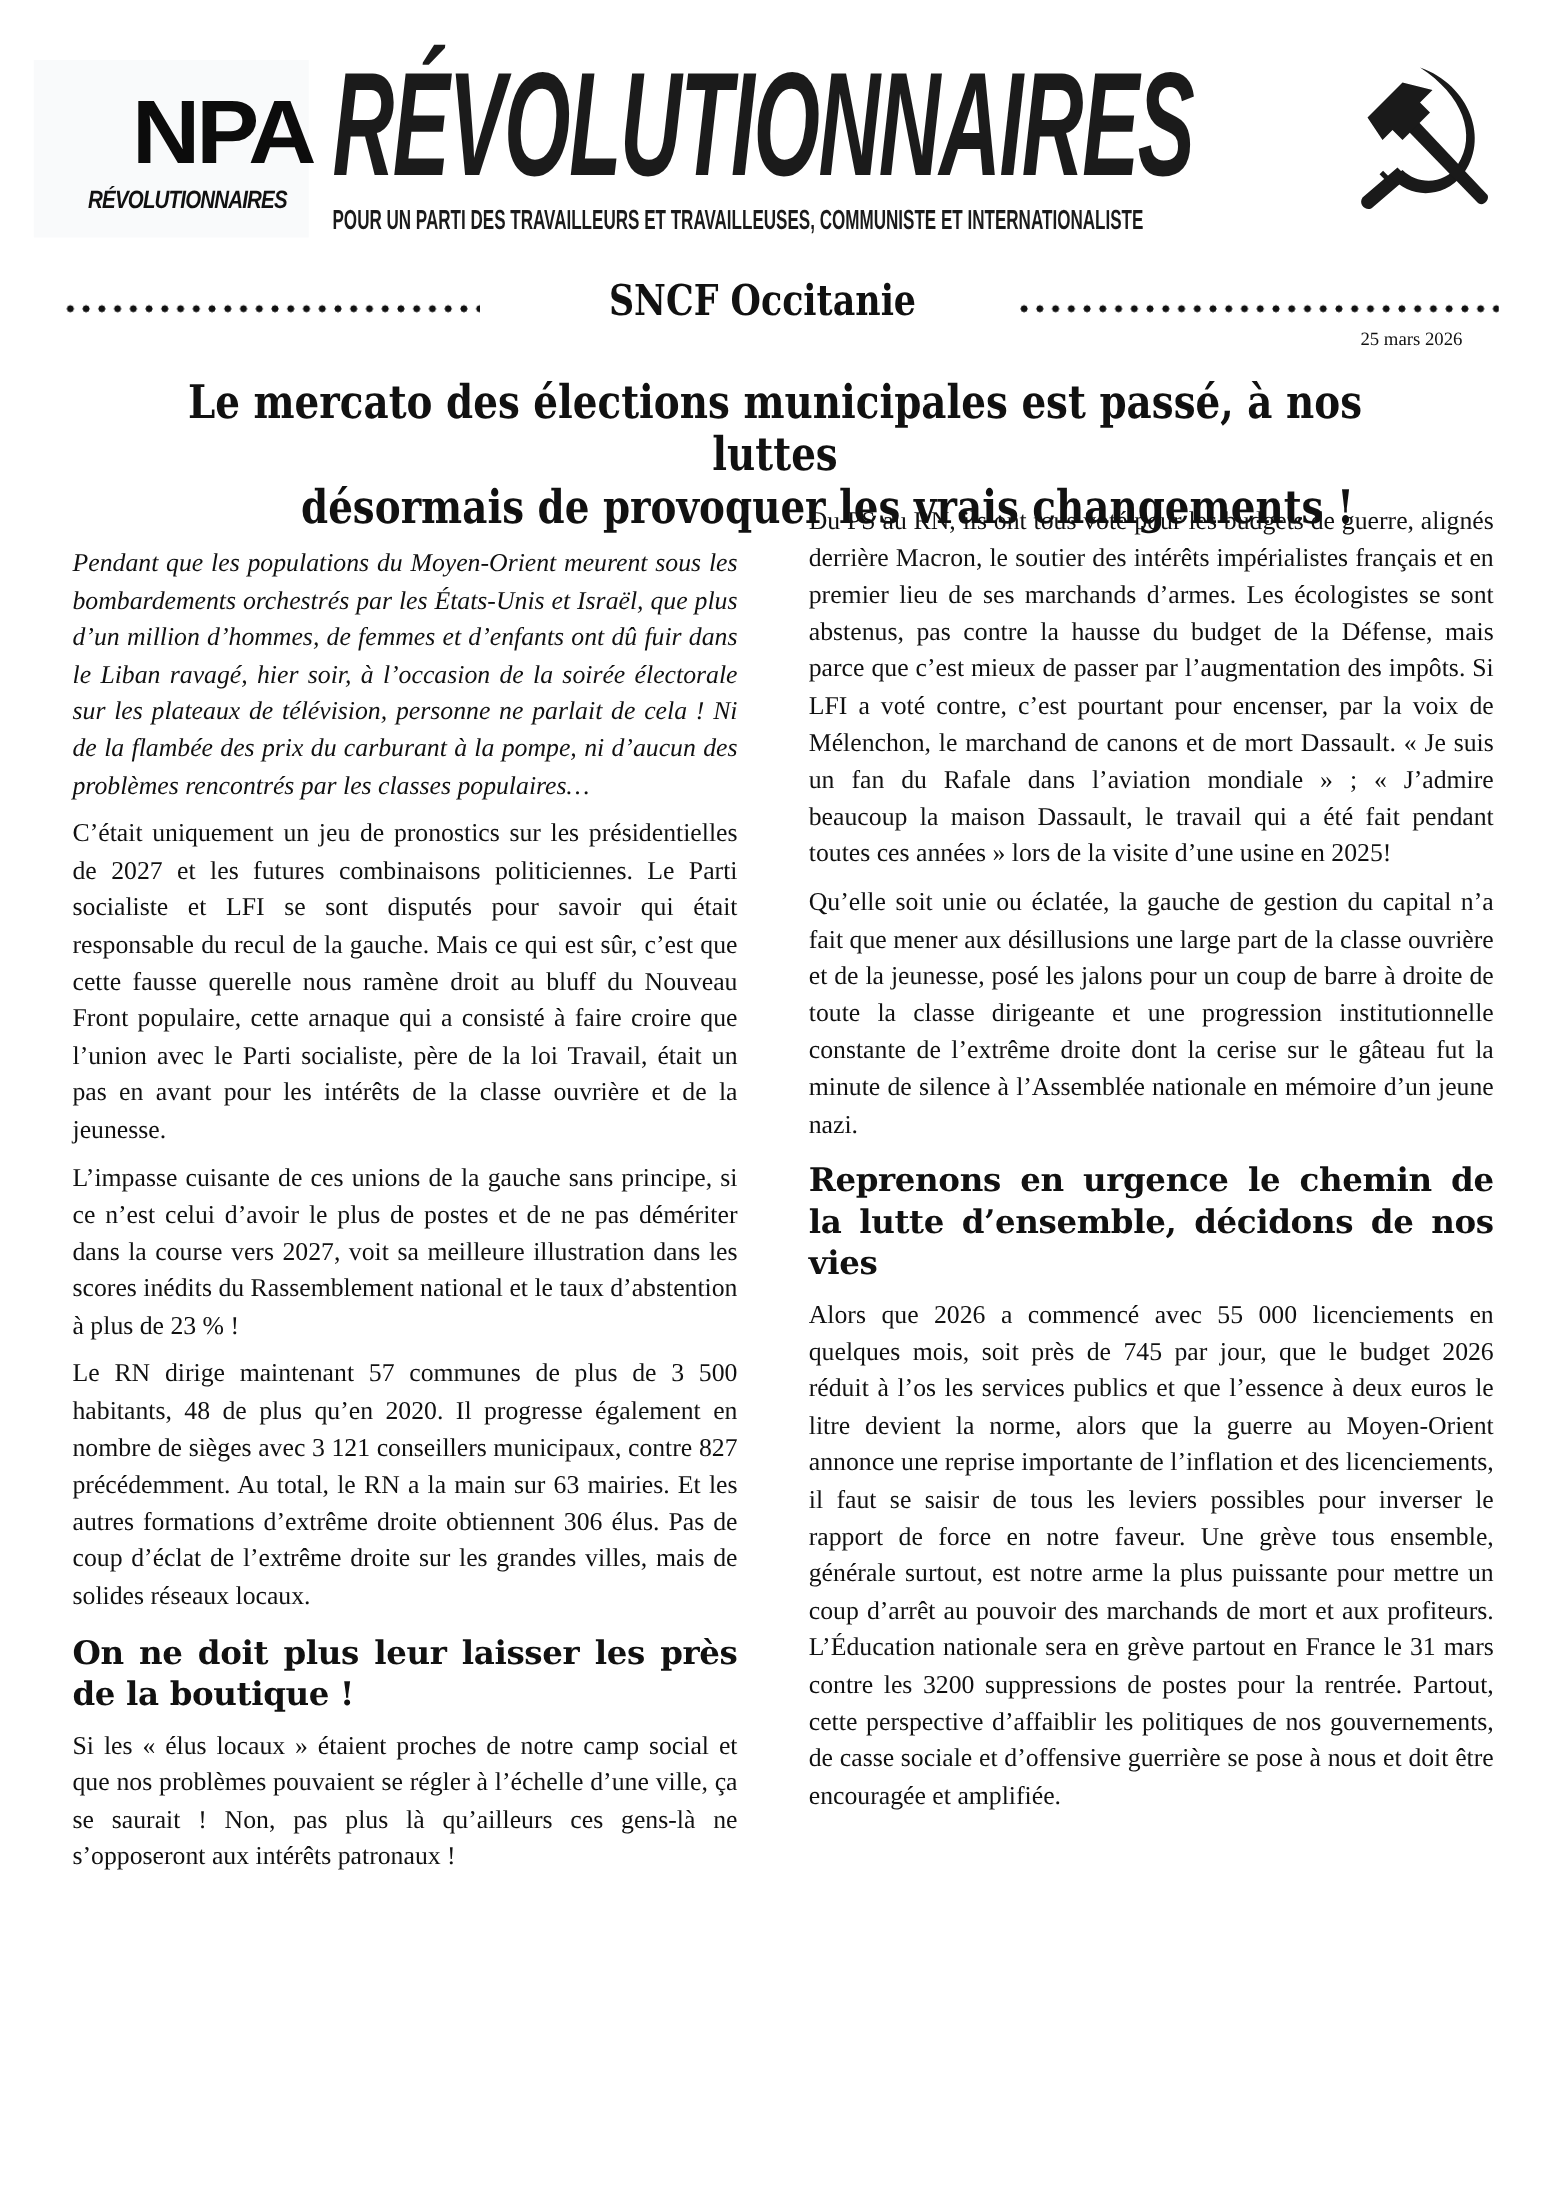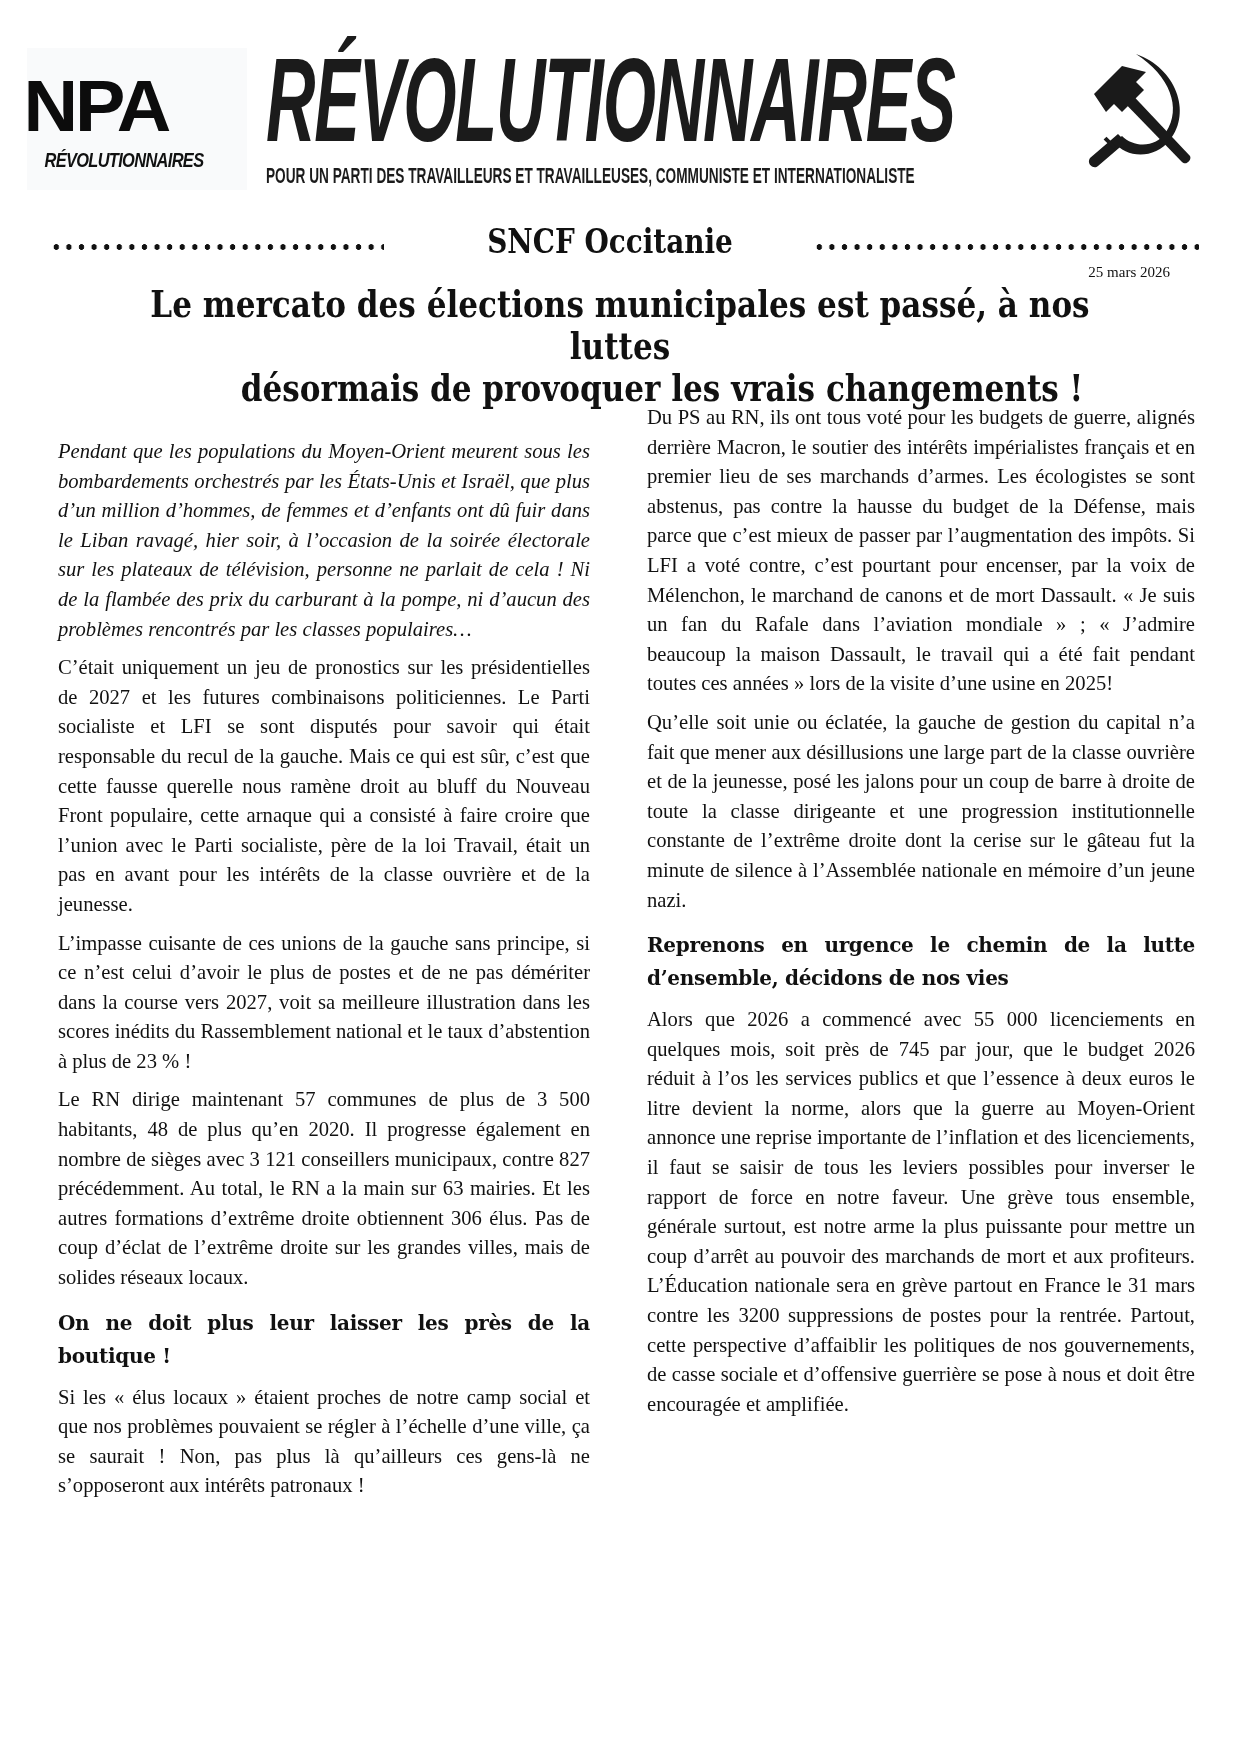--- a/index.html
+++ b/index.html
@@ -2,21 +2,21 @@
 <html><head>
 <meta charset="utf-8">
 <style>
   html, body { margin: 0; padding: 0; background: #ffffff; }
   body { width: 1241px; height: 1756px; position: relative; overflow: hidden; color: #111; }
 
   
   .logo-box {
     position: absolute; left: 27px; top: 48px; width: 220px; height: 142px;
     background: #f9fafb; box-sizing: border-box;
-    display: flex; flex-direction: column; align-items: flex-start; justify-content: center;
+    display: flex; flex-direction: column; align-items: flex-end; justify-content: center;
   }
   .logo-npa {
     font-family: "Liberation Sans", sans-serif; font-weight: 900; font-size: 72px;
     line-height: 70px; letter-spacing: -3px; color: #0c0c0c;
     transform: scaleX(1.05); margin-top: 4px;
   }
   .logo-sub {
     font-family: "Liberation Sans", sans-serif; font-weight: 700; font-size: 20px;
     color: #111; letter-spacing: -0.8px; transform: scaleX(0.82); margin-top: 8px;
     font-style: italic;
@@ -50,39 +50,39 @@
     color: #111; transform: scaleX(0.82); transform-origin: center;
   }
   .date {
     position: absolute; left: 960px; top: 259px; width: 240px; text-align: right;
     font-family: "Liberation Serif", serif; font-size: 15px; line-height: 26px; color: #111;
     padding-right: 30px; box-sizing: border-box;
   }
 
   
   .headline {
-    position: absolute; left: 60px; top: 283px; width: 1120px; text-align: center;
+    position: absolute; left: 60px; top: 300px; width: 1120px; text-align: center;
     font-family: "DejaVu Serif", serif; font-weight: 700; font-size: 37px; line-height: 42px;
     color: #111;
   }
   .headline span { display: block; transform: scaleX(0.84); transform-origin: center; }
   .headline .l2 { padding-left: 100px; }
 
   
   .col {
     position: absolute; top: 405px;
     font-family: "Liberation Serif", serif; font-size: 20.6px; line-height: 29.6px;
     color: #111; text-align: justify; hyphens: none;
   }
   .col-left { left: 58px; width: 532px; }
   .col-right { left: 623px; width: 548px; top: 403px; margin-left: 24px; }
   .col p { margin: 0 0 9px 0; }
   .col p.lead { font-style: italic; margin-top: 32px; }
   .col h2 {
-    font-family: "DejaVu Serif", serif; font-weight: 700; font-size: 20px; line-height: 33px;
+    font-family: "DejaVu Serif", serif; font-weight: 700; font-size: 26px; line-height: 33px;
     margin: 14px 0 10px 0; text-align: justify; letter-spacing: -0.3px;
   }
 </style>
 </head>
 <body>
 
 <div class="logo-box">
   <div class="logo-npa">NPA</div>
   <div class="logo-sub">RÉVOLUTIONNAIRES</div>
 </div>

